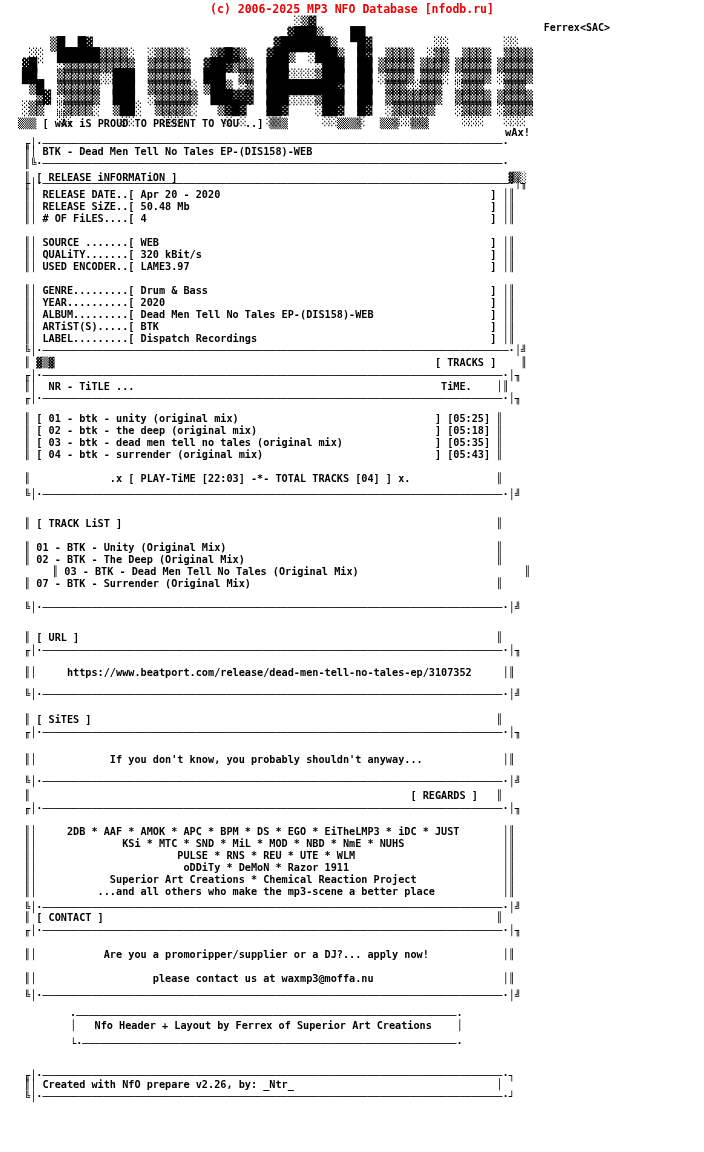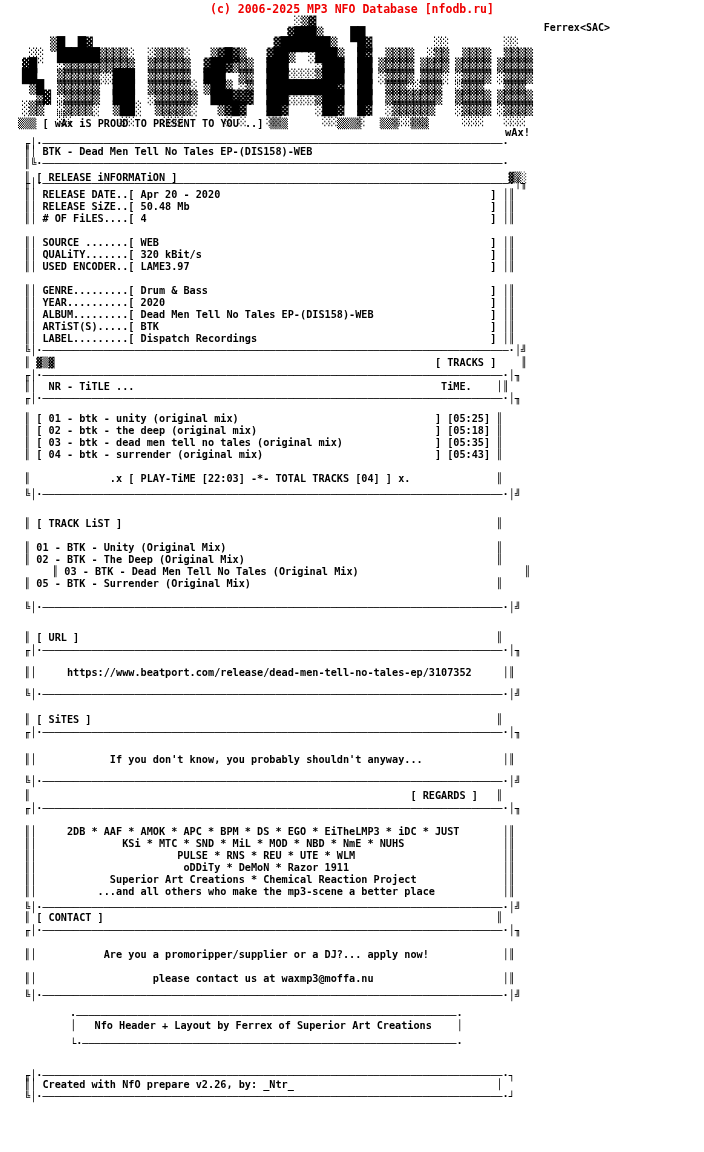--- a/index.html
+++ b/index.html
@@ -112,21 +112,21 @@
       <div class="body-block " style="top: 413px; left: 24px;">║ [ 01 - btk - unity (original mix)                                ] [05:25] ║</div>
       <div class="body-block " style="top: 425px; left: 24px;">║ [ 02 - btk - the deep (original mix)                             ] [05:18] ║</div>
       <div class="body-block " style="top: 437px; left: 24px;">║ [ 03 - btk - dead men tell no tales (original mix)               ] [05:35] ║</div>
       <div class="body-block " style="top: 449px; left: 24px;">║ [ 04 - btk - surrender (original mix)                            ] [05:43] ║</div>
       <div class="body-block " style="top: 473px; left: 24px;">║             .x [ PLAY-TiME [22:03] -*- TOTAL TRACKS [04] ] x.              ║</div>
       <div class="body-block " style="top: 489px; left: 24px;">╚│·───────────────────────────────────────────────────────────────────────────·│╝</div>
       <div class="body-block " style="top: 518px; left: 24px;">║ [ TRACK LiST ]                                                             ║</div>
       <div class="body-block " style="top: 542px; left: 24px;">║ 01 - BTK - Unity (Original Mix)                                            ║</div>
       <div class="body-block " style="top: 554px; left: 24px;">║ 02 - BTK - The Deep (Original Mix)                                         ║</div>
       <div class="body-block " style="top: 566px; left: 24px; margin-left: 28px;">║ 03 - BTK - Dead Men Tell No Tales (Original Mix)                           ║</div>
-      <div class="body-block " style="top: 578px; left: 24px;">║ 05 - BTK - Surrender (Original Mix)                                        ║</div>
+      <div class="body-block " style="top: 578px; left: 24px;">║ 07 - BTK - Surrender (Original Mix)                                        ║</div>
       <div class="body-block " style="top: 602px; left: 24px;">╚│·───────────────────────────────────────────────────────────────────────────·│╝</div>
       <div class="body-block " style="top: 632px; left: 24px;">║ [ URL ]                                                                    ║</div>
       <div class="body-block " style="top: 645px; left: 24px;">╓│·───────────────────────────────────────────────────────────────────────────·│╖</div>
       <div class="body-block " style="top: 667px; left: 24px;">║│     https://www.beatport.com/release/dead-men-tell-no-tales-ep/3107352     │║</div>
       <div class="body-block " style="top: 689px; left: 24px;">╚│·───────────────────────────────────────────────────────────────────────────·│╝</div>
       <div class="body-block " style="top: 714px; left: 24px;">║ [ SiTES ]                                                                  ║</div>
       <div class="body-block " style="top: 727px; left: 24px;">╓│·───────────────────────────────────────────────────────────────────────────·│╖</div>
       <div class="body-block " style="top: 754px; left: 24px;">║│            If you don't know, you probably shouldn't anyway...             │║</div>
       <div class="body-block " style="top: 776px; left: 24px;">╚│·───────────────────────────────────────────────────────────────────────────·│╝</div>
       <div class="body-block " style="top: 790px; left: 24px;">║                                                              [ REGARDS ]   ║</div>

